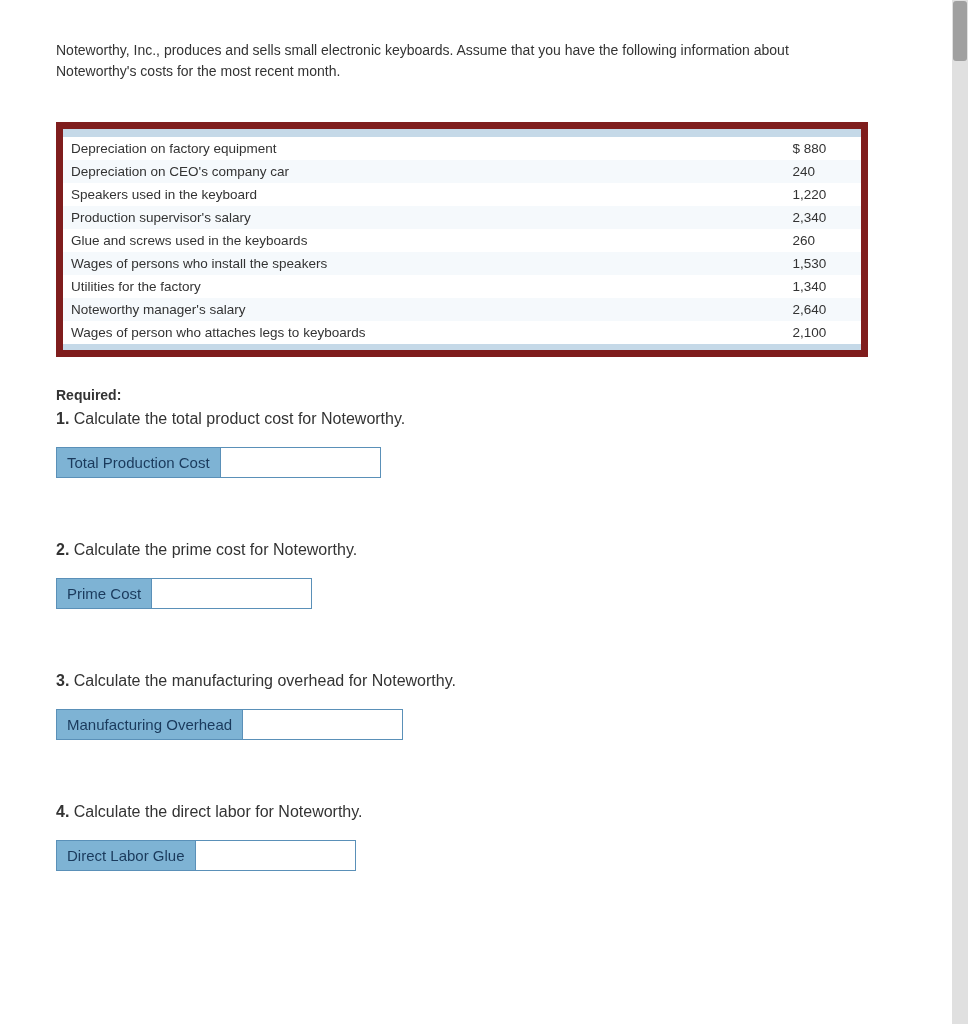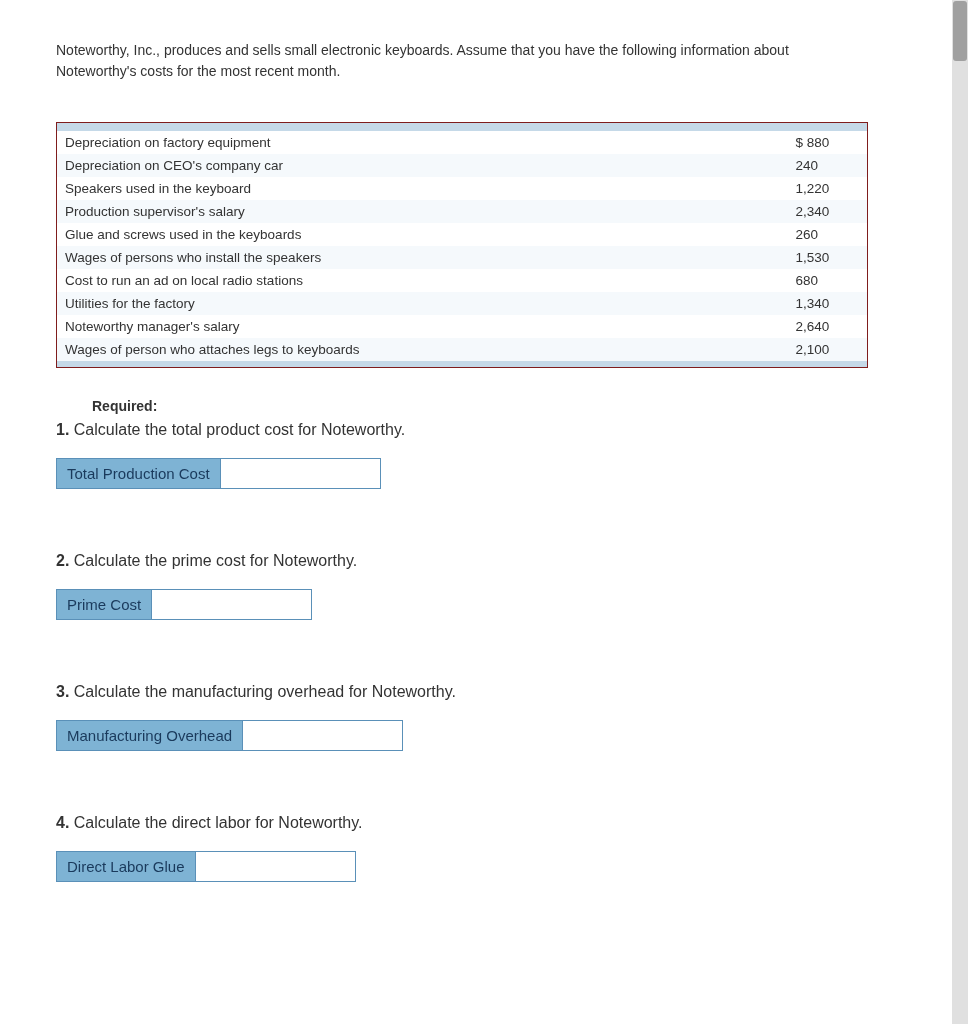--- a/index.html
+++ b/index.html
@@ -44,21 +44,21 @@
       font-size: 14px;
       line-height: 1.5;
       margin-bottom: 20px;
       color: #333;
     }
 
     .data-table {
       width: 100%;
       border-collapse: collapse;
       margin-bottom: 30px;
-      border: 1px solid #7f1d1d;
+      border: 7px solid #7f1d1d;
       margin-top: 40px;
     }
 
     .table-header-row {
       background-color: #c5d9e8;
       height: 8px;
     }
 
     .table-header-row td {
       background-color: #c5d9e8;
@@ -96,21 +96,20 @@
     }
 
     .required-section {
       margin-bottom: 10px;
     }
 
     .required-label {
       font-weight: bold;
       font-size: 14px;
       margin-bottom: 4px;
-      margin-left: 36px;
     }
 
     .question-text {
       font-size: 16px;
       margin-bottom: 16px;
       line-height: 1.5;
     }
 
     .question-text strong {
       font-weight: bold;
@@ -182,24 +181,20 @@
         </tr>
         <tr>
           <td>Glue and screws used in the keyboards</td>
           <td class="amount">260</td>
         </tr>
         <tr>
           <td>Wages of persons who install the speakers</td>
           <td class="amount">1,530</td>
         </tr>
         <tr>
-          <td>Cost to run an ad on local radio stations</td>
-          <td class="amount">680</td>
-        </tr>
-        <tr>
           <td>Utilities for the factory</td>
           <td class="amount">1,340</td>
         </tr>
         <tr>
           <td>Noteworthy manager's salary</td>
           <td class="amount">2,640</td>
         </tr>
         <tr>
           <td>Wages of person who attaches legs to keyboards</td>
           <td class="amount">2,100</td>

